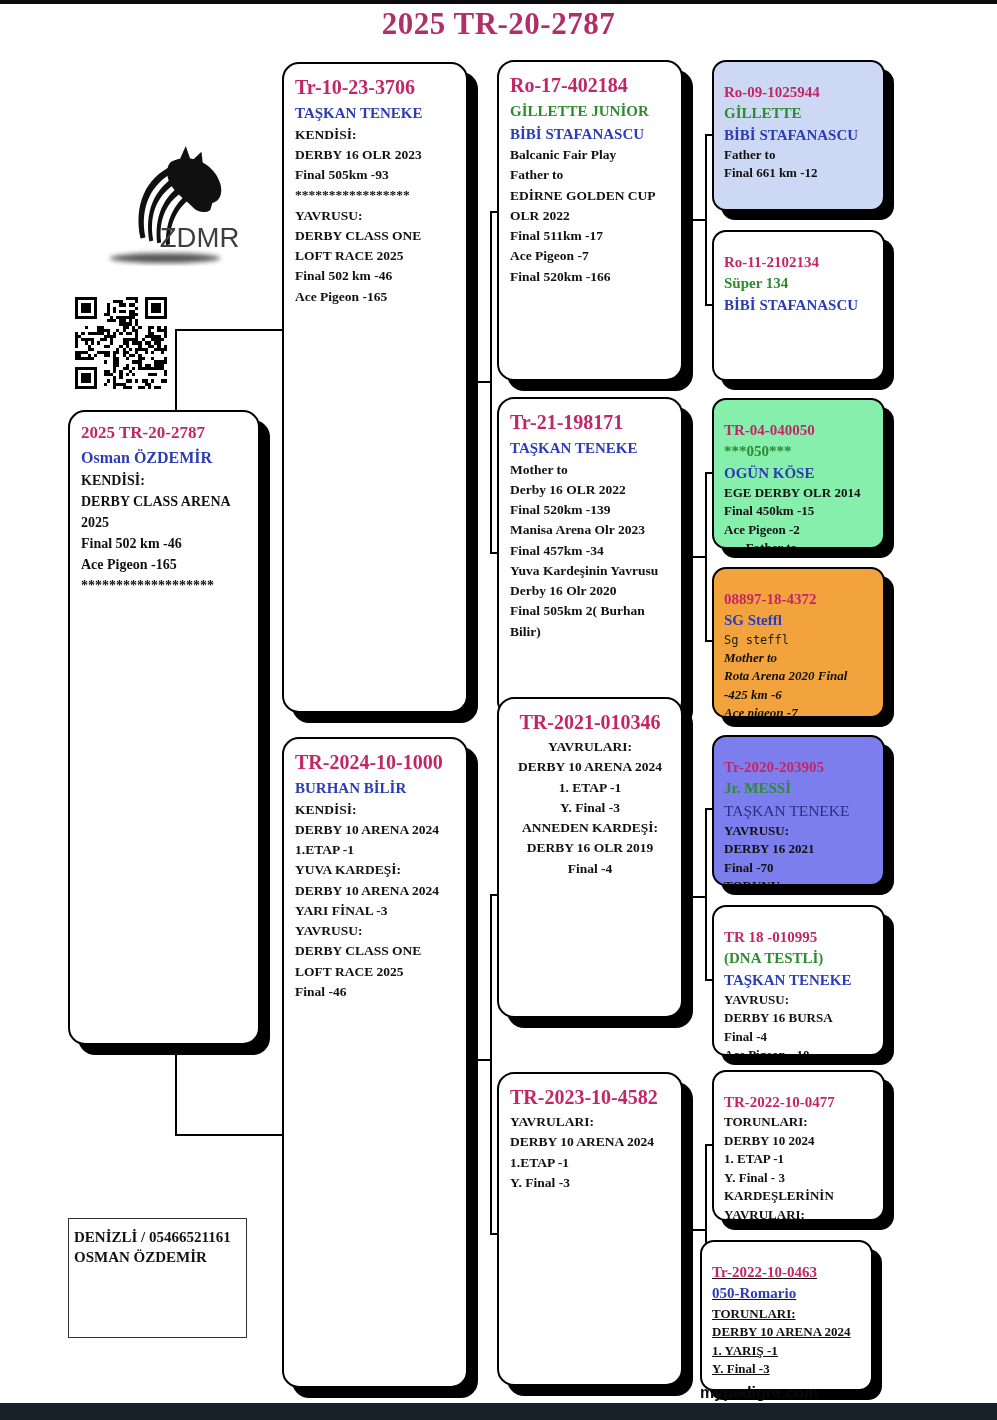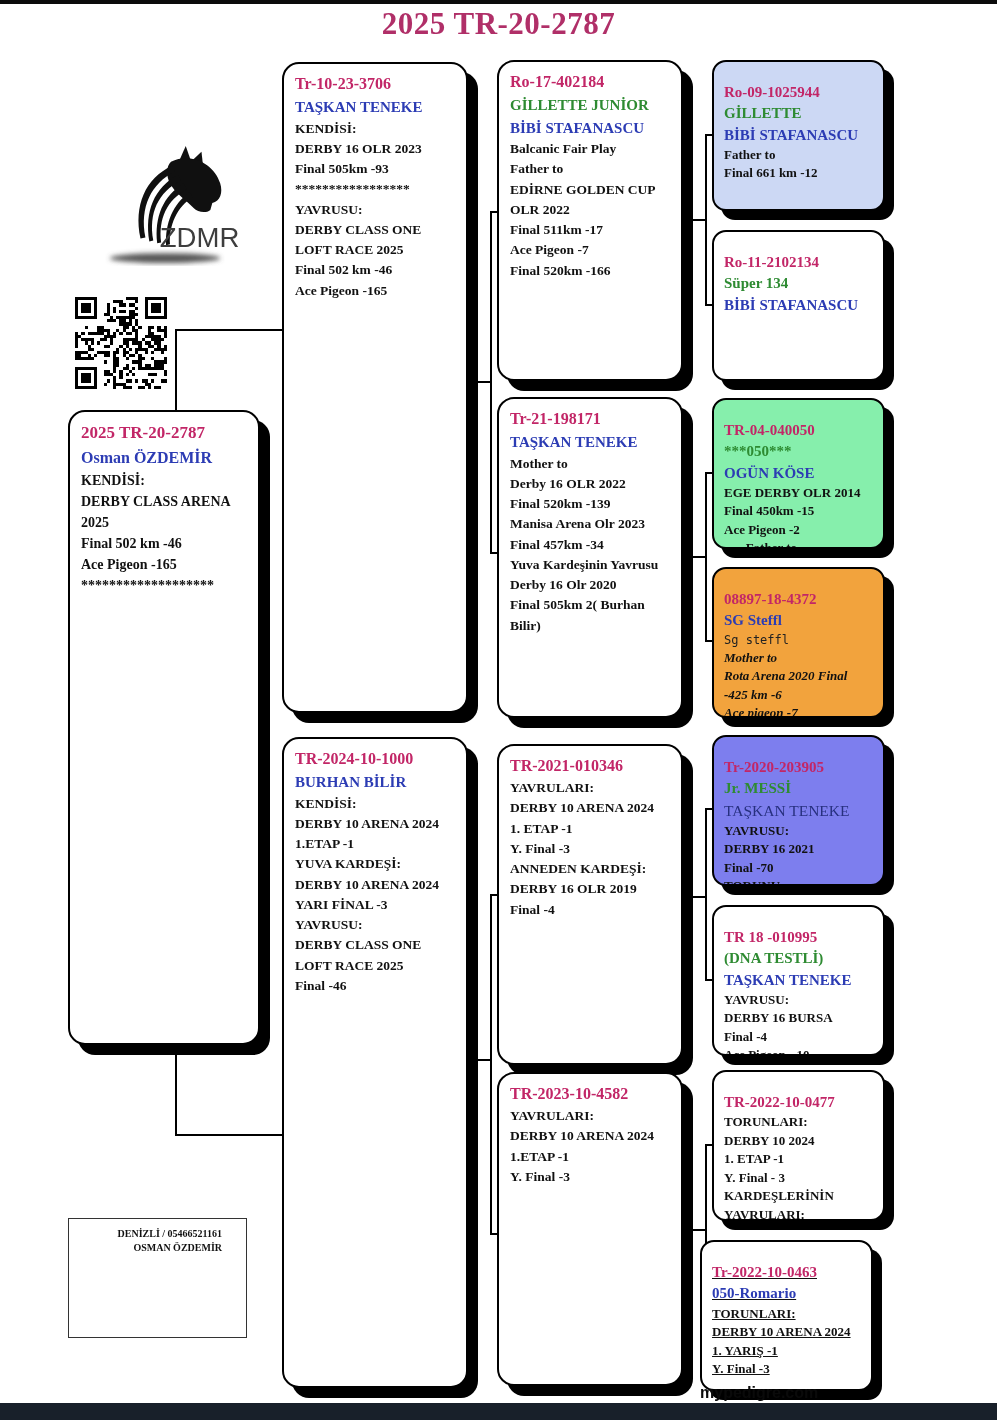--- a/index.html
+++ b/index.html
@@ -7,35 +7,35 @@
         font-family:"Liberation Serif","DejaVu Serif",serif;}
   .topbar{position:absolute;left:0;top:0;width:997px;height:4px;background:#0b0b0b;}
   .bottombar{position:absolute;left:0;top:1403px;width:997px;height:17px;background:#18202a;}
   .title{position:absolute;left:0;top:6px;width:997px;text-align:center;
          font-size:31px;font-weight:bold;color:#b02f68;letter-spacing:.5px;}
   .pbox{position:absolute;box-sizing:border-box;background:#fff;border:2.5px solid #000;
         border-radius:17px;box-shadow:10px 10px 0 #000;padding:8px 11px;overflow:hidden;
         font-size:13.5px;font-weight:bold;color:#111;line-height:1.5;}
   .pbox.small{border-radius:14px;box-shadow:9px 9px 0 #000;font-size:13px;line-height:1.42;padding:20px 10px;}
   .pbox.main{font-size:14px;}
-  .ring{font-size:16px;font-weight:bold;color:#c22667;}
+  .ring{font-size:20px;font-weight:bold;color:#c22667;}
   .pbox.small .ring{font-size:15px;}
   .gname{font-size:15px;font-weight:bold;color:#2e8b32;}
   .bname{font-size:15px;font-weight:bold;color:#2c3cb4;}
   .bname.light{font-weight:normal;color:#27307f;font-size:15.5px;}
   .bline{white-space:normal;}
   .ilist .bline{font-style:italic;}
   .mono{font-family:"DejaVu Sans Mono","Liberation Mono",monospace;font-weight:normal;font-size:12px;color:#222;}
   .bg-lightblue{background:#ccd8f4;}
   .bg-purple{background:#86efac;}
   .bg-orange{background:#f2a33d;}
   .bg-blue{background:#7d7eee;}
   .cline{position:absolute;background:#000;}
   .contact{position:absolute;box-sizing:border-box;left:68px;top:1218px;width:179px;height:120px;
-           border:1.5px solid #333;padding:8px 24px;font-size:10px;font-weight:bold;color:#111;line-height:1.35;text-align:right;}
+           border:1.5px solid #333;padding:8px 5px;font-size:15px;font-weight:bold;color:#111;line-height:1.35;}
   .watermark{position:absolute;left:700px;top:1384px;width:200px;text-align:left;
              font-family:"Liberation Sans","DejaVu Sans",sans-serif;
              font-weight:bold;font-size:16px;color:#0a0a0a;}
   .logo{position:absolute;left:86px;top:144px;width:168px;height:122px;}
   .qr{position:absolute;left:75px;top:297px;width:92px;height:92px;}
 </style>
 </head>
 <body>
 
 <div class="page">
@@ -440,21 +440,21 @@
         <div class="bline">Derby 16 OLR 2022</div>
         <div class="bline">Final 520km -139</div>
         <div class="bline">Manisa Arena Olr 2023</div>
         <div class="bline">Final 457km -34</div>
         <div class="bline">Yuva Kardeşinin Yavrusu</div>
         <div class="bline">Derby 16 Olr 2020</div>
         <div class="bline">Final 505km 2( Burhan Bilir)</div>
       </div>
   </div>
 
-  <div class="pbox" style="left:497px;top:744px;width:186px;height:321px;">
+  <div class="pbox" style="left:497px;top:697px;width:186px;height:321px;text-align:center;">
     <div class="ring">TR-2021-010346</div>
     <div>
         <div class="bline">YAVRULARI:</div>
         <div class="bline">DERBY 10 ARENA 2024</div>
         <div class="bline">1. ETAP -1</div>
         <div class="bline">Y. Final -3</div>
         <div class="bline">ANNEDEN KARDEŞİ:</div>
         <div class="bline">DERBY 16 OLR 2019</div>
         <div class="bline">Final -4</div>
       </div>

